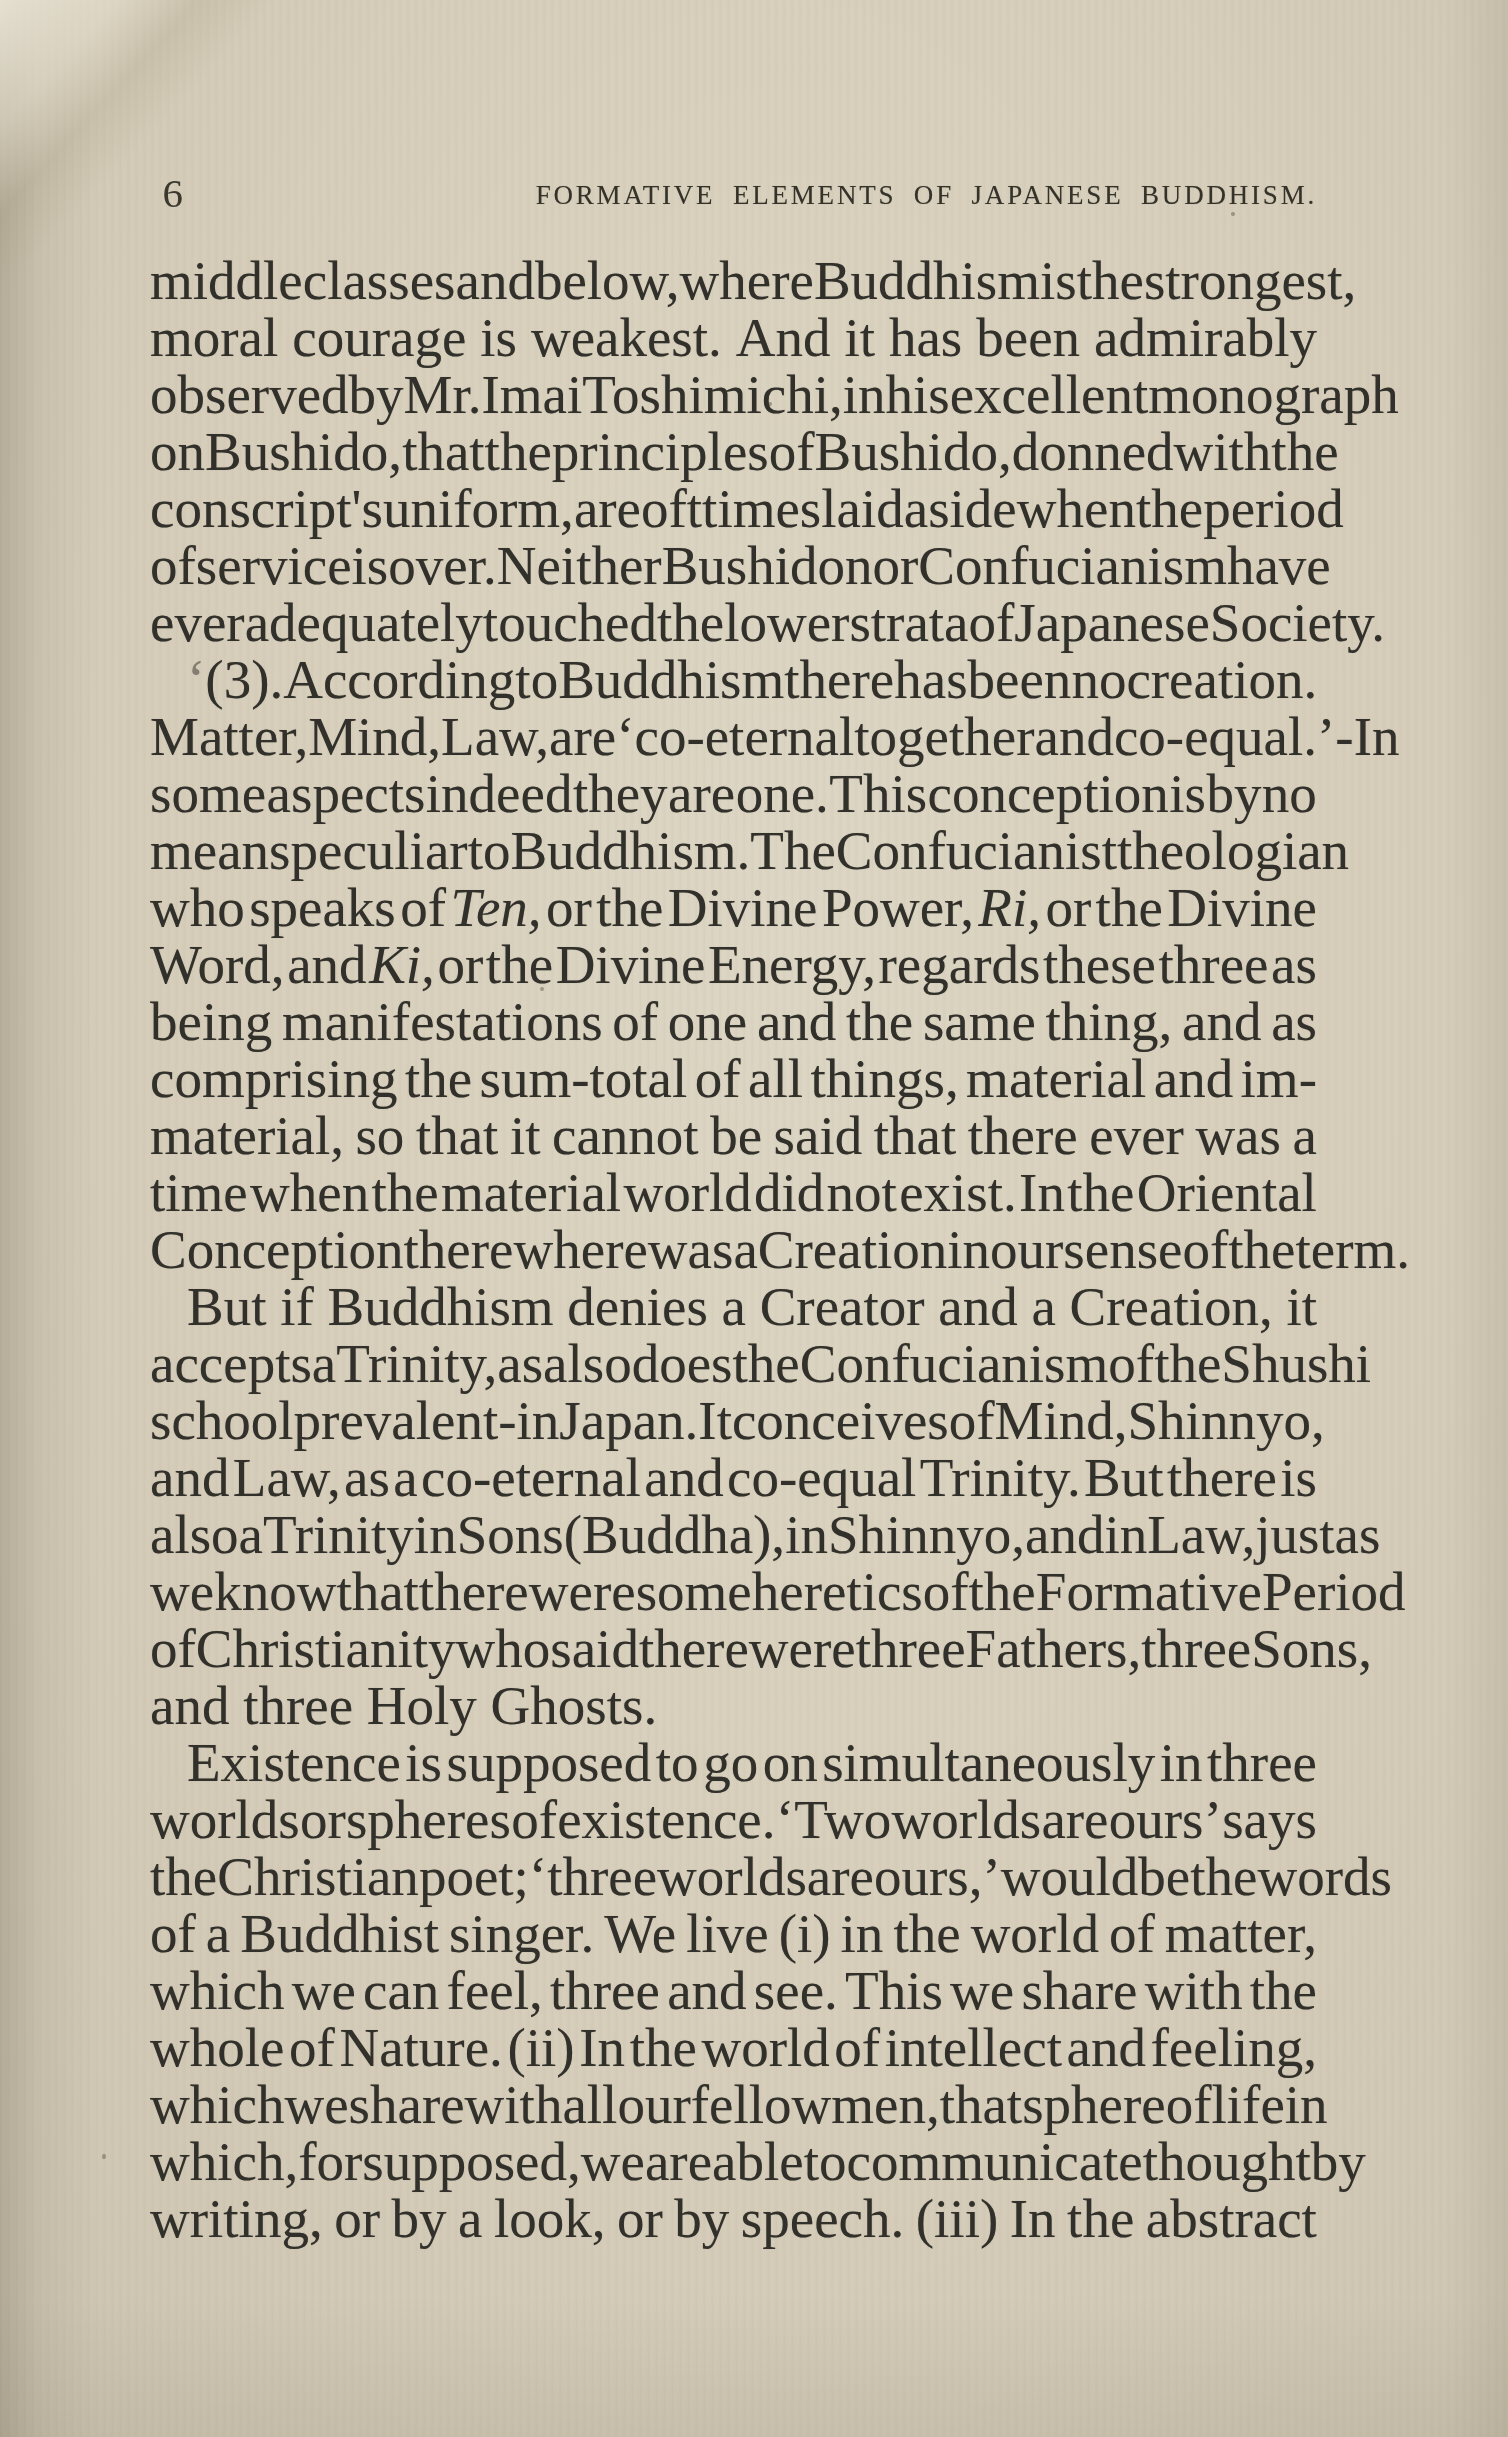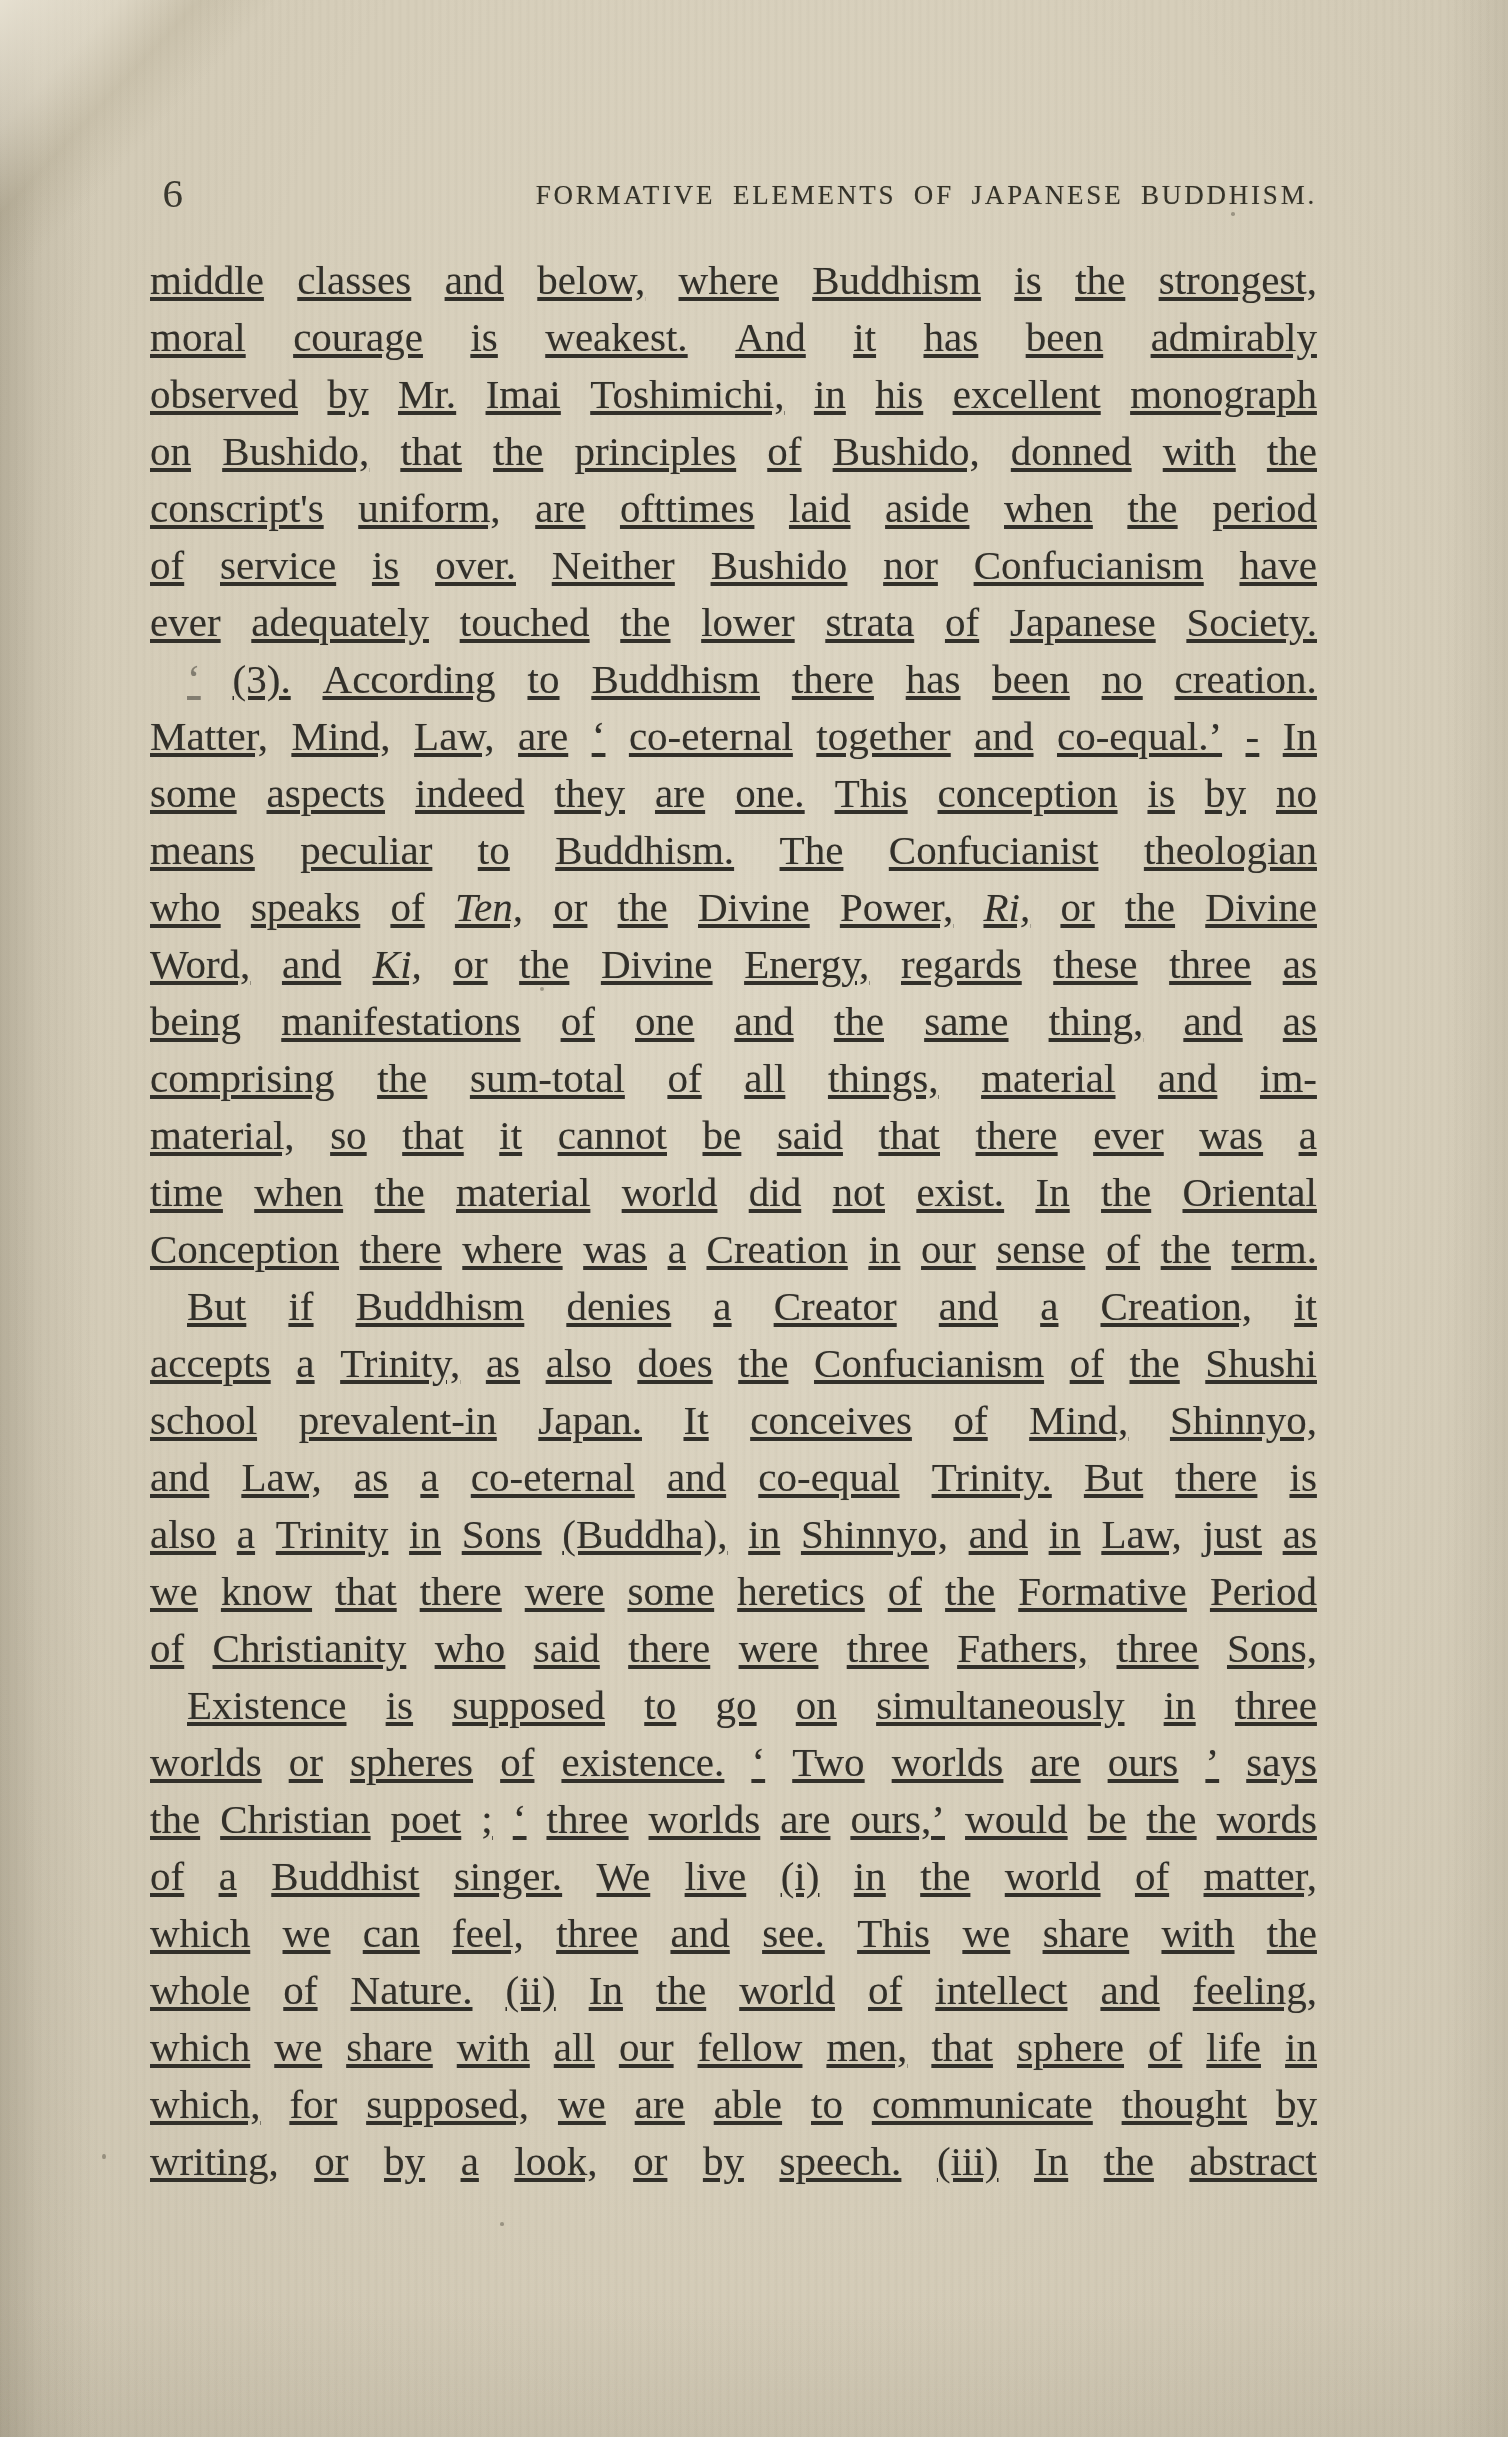--- a/index.html
+++ b/index.html
@@ -64,23 +64,22 @@
     letter-spacing: 2.8px;
     word-spacing: 8px;
     color: #353329;
     text-shadow: 0 0 0.9px rgba(50,48,42,0.35);
   }
 
   #text-block {
     position: absolute;
     left: 150px; top: 252px;
     width: 1167px;
-    font-size: 41px;
+    font-size: 55px;
     text-shadow: 0 0 0.9px rgba(50,48,42,0.32);
-    text-decoration: underline;
   }
   .line {
     height: 57px;
     line-height: 57px;
     display: flex;
     justify-content: space-between;
     white-space: nowrap;
   }
   .line.nj { display: block; white-space: normal; }
   .line.ind { padding-left: 37px; }
@@ -400,20 +399,21 @@
         <span>Christianity</span>
         <span>who</span>
         <span>said</span>
         <span>there</span>
         <span>were</span>
         <span>three</span>
         <span>Fathers,</span>
         <span>three</span>
         <span>Sons,</span>
       </div>
+      <div class="line nj"><span>and </span><span>three </span><span>Holy </span><span>Ghosts.</span></div>
       <div class="line ind">
         <span>Existence</span>
         <span>is</span>
         <span>supposed</span>
         <span>to</span>
         <span>go</span>
         <span>on</span>
         <span>simultaneously</span>
         <span>in</span>
         <span>three</span>

